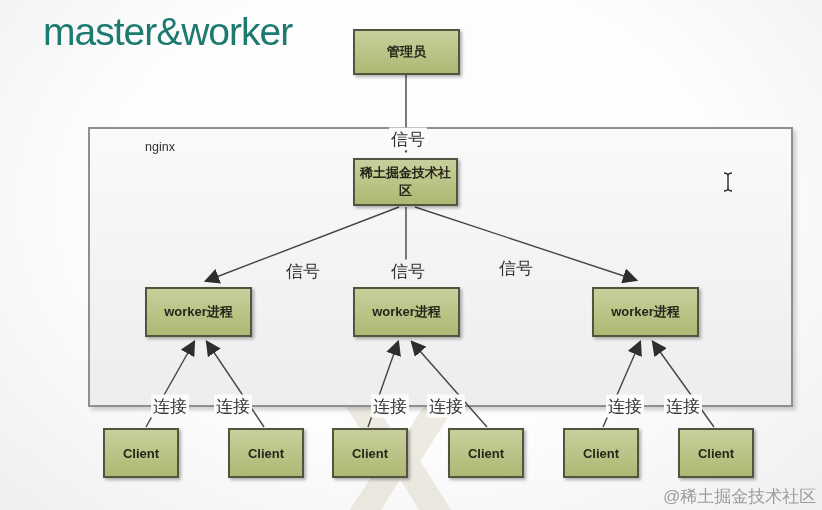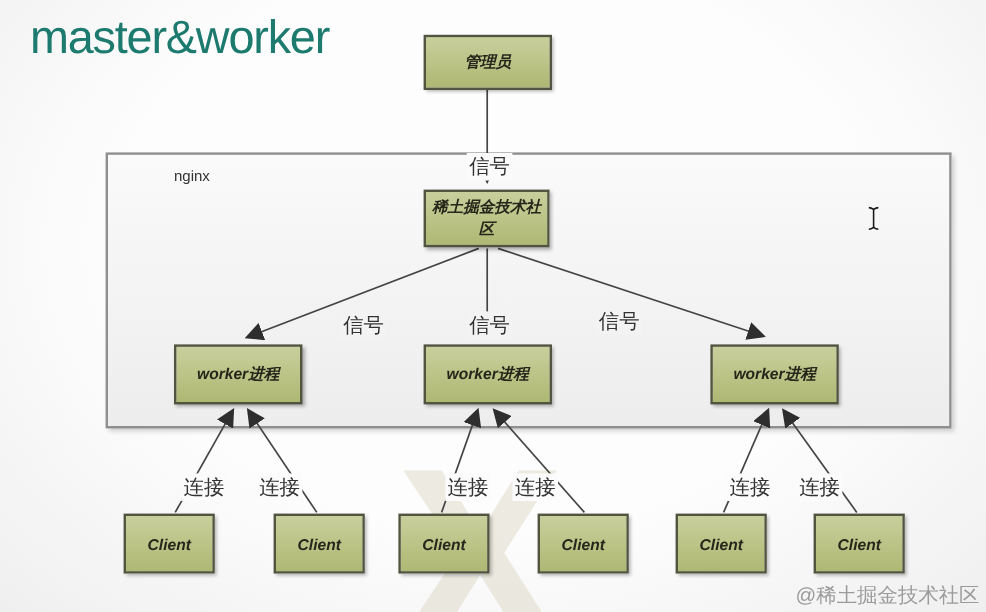--- a/index.html
+++ b/index.html
@@ -13,48 +13,48 @@
     --watermark-color:#9b9b9b;
   }
   html,body{margin:0;padding:0;}
   body{
     width:822px;height:510px;position:relative;overflow:hidden;
     background:radial-gradient(ellipse at 50% 40%, #fdfdfd 55%, #efefef 100%);
     font-family:"Liberation Sans", sans-serif;
   }
   .stage{position:absolute;inset:0;}
   .page-title{
-    position:absolute;left:25px;top:10px;
+    position:absolute;left:43px;top:10px;
     font-size:39px;font-weight:normal;letter-spacing:-1px;
     color:var(--title-color);z-index:5;
   }
   .faint-x{
     position:absolute;left:330px;top:360px;z-index:0;
     font-size:210px;font-weight:bold;color:rgba(213,204,183,0.40);
     line-height:1;user-select:none;
   }
   .nginx-container{
-    position:absolute;left:88px;top:127px;width:705px;height:230px;
+    position:absolute;left:88px;top:127px;width:705px;height:280px;
     border:2px solid #8f8f8f;box-sizing:border-box;
     background:linear-gradient(180deg,#fafafa 0%,#ededed 100%);
     box-shadow:3px 3px 4px rgba(0,0,0,0.18);
     z-index:1;
   }
   .nginx-label{
     position:absolute;left:55px;top:11px;
     font-size:12.5px;color:#333;z-index:2;
   }
   svg.edges{position:absolute;left:0;top:0;z-index:2;}
   .node{
     position:absolute;display:flex;align-items:center;justify-content:center;
     background:linear-gradient(180deg,var(--node-fill-top) 0%,var(--node-fill-bottom) 100%);
     border:2px solid var(--node-border);box-sizing:border-box;
     box-shadow:2px 2px 3px rgba(0,0,0,0.30);
     font-size:13px;font-weight:600;color:#26261a;
-    z-index:3;text-align:center;font-style:italic;
+    z-index:3;text-align:center;
   }
   .n-admin  {left:353px;top:29px;width:107px;height:46px;}
   .n-master {left:353px;top:158px;width:105px;height:48px;}
   .n-worker1{left:145px;top:287px;width:107px;height:50px;}
   .n-worker2{left:353px;top:287px;width:107px;height:50px;}
   .n-worker3{left:592px;top:287px;width:107px;height:50px;}
   .n-client {top:428px;width:76px;height:50px;}
   .n-c1{left:103px;} .n-c2{left:228px;} .n-c3{left:332px;}
   .n-c4{left:448px;} .n-c5{left:563px;} .n-c6{left:678px;}
   .elabel{

